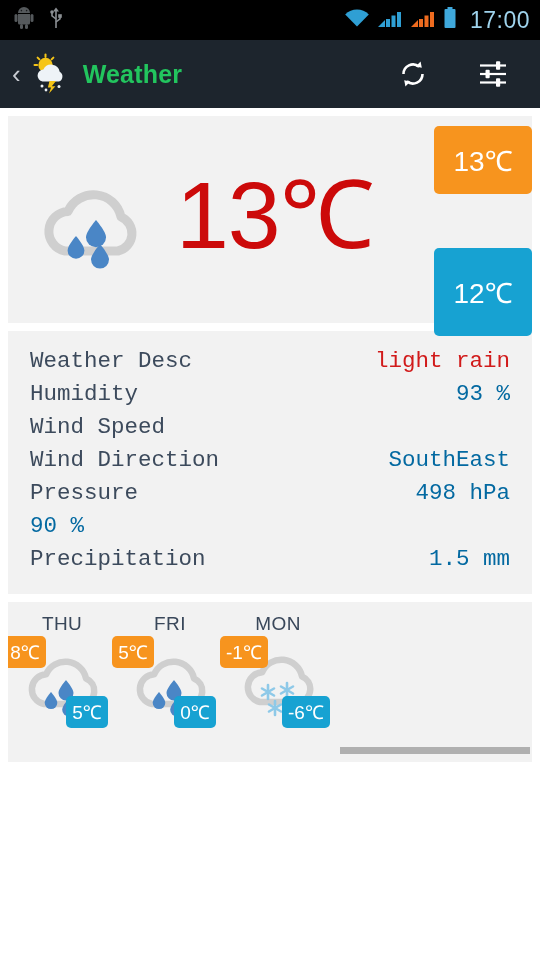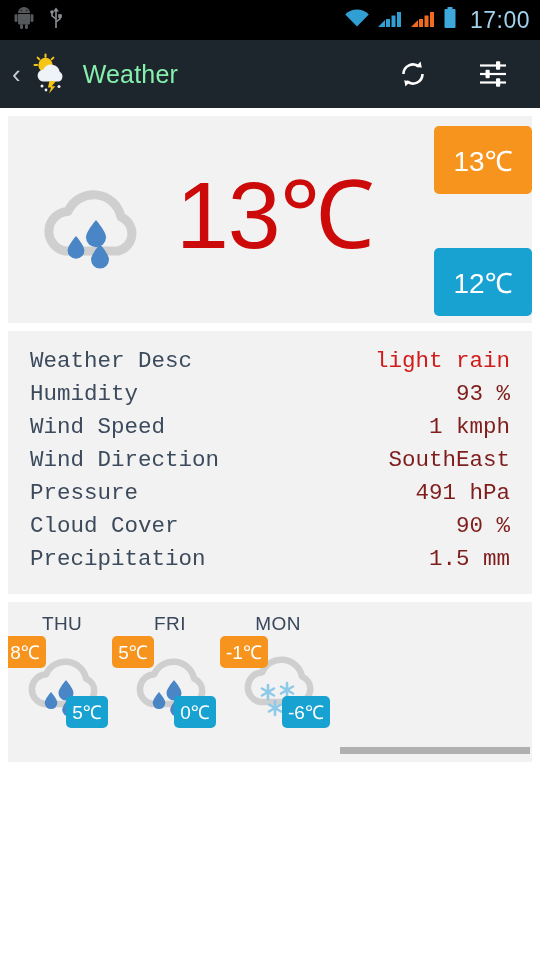--- a/index.html
+++ b/index.html
@@ -59,23 +59,23 @@
     padding: 0 6px;
     cursor: pointer;
   }
   .ab-icon-app {
     width: 42px;
     height: 42px;
     margin: 0 6px 0 2px;
     flex: none;
   }
   .ab-title {
-    color: #86efac;
+    color: #22c55e;
     font-size: 25px;
-    font-weight: 400;
+    font-weight: 700;
     flex: 1;
     margin-left: 6px;
     letter-spacing: 0.2px;
   }
   .ab-btn {
     width: 54px;
     height: 54px;
     display: flex;
     align-items: center;
     justify-content: center;
@@ -128,37 +128,37 @@
     right: 0px;
     top: 10px;
     width: 98px;
     height: 68px;
   }
   .badge.low {
     background: #17a2d2;
     right: 0px;
     top: 132px;
     width: 98px;
-    height: 68px;
+    height: 88px;
   }
 
   
   .details {
     padding: 14px 22px 18px 22px;
   }
   .det-row {
     display: flex;
     justify-content: space-between;
     align-items: baseline;
     font-family: "Liberation Mono", "DejaVu Sans Mono", monospace;
     font-size: 22.5px;
     line-height: 33px;
     color: #3c4a5c;
   }
-  .det-value { color: #7f1d1d; }
+  .det-value { color: #0369a1; }
   .det-value.accent { color: #d11a1a; }
 
   
   .forecast {
     height: 160px;
     position: relative;
     overflow: hidden;
   }
   .fc-track {
     position: absolute;
@@ -364,32 +364,30 @@
   <div class="det-row">
     <span>Weather Desc</span>
     <span class="det-value accent">light rain</span>
   </div>
   <div class="det-row">
     <span>Humidity</span>
     <span class="det-value">93 %</span>
   </div>
   <div class="det-row">
     <span>Wind Speed</span>
-    <span class="det-value">1 kmph</span>
   </div>
   <div class="det-row">
     <span>Wind Direction</span>
     <span class="det-value">SouthEast</span>
   </div>
   <div class="det-row">
     <span>Pressure</span>
-    <span class="det-value">491 hPa</span>
-  </div>
-  <div class="det-row">
-    <span>Cloud Cover</span>
+    <span class="det-value">498 hPa</span>
+  </div>
+  <div class="det-row">
     <span class="det-value">90 %</span>
   </div>
   <div class="det-row">
     <span>Precipitation</span>
     <span class="det-value">1.5 mm</span>
   </div>
 </div>
 
 <div class="card forecast">
   <div class="fc-track">

